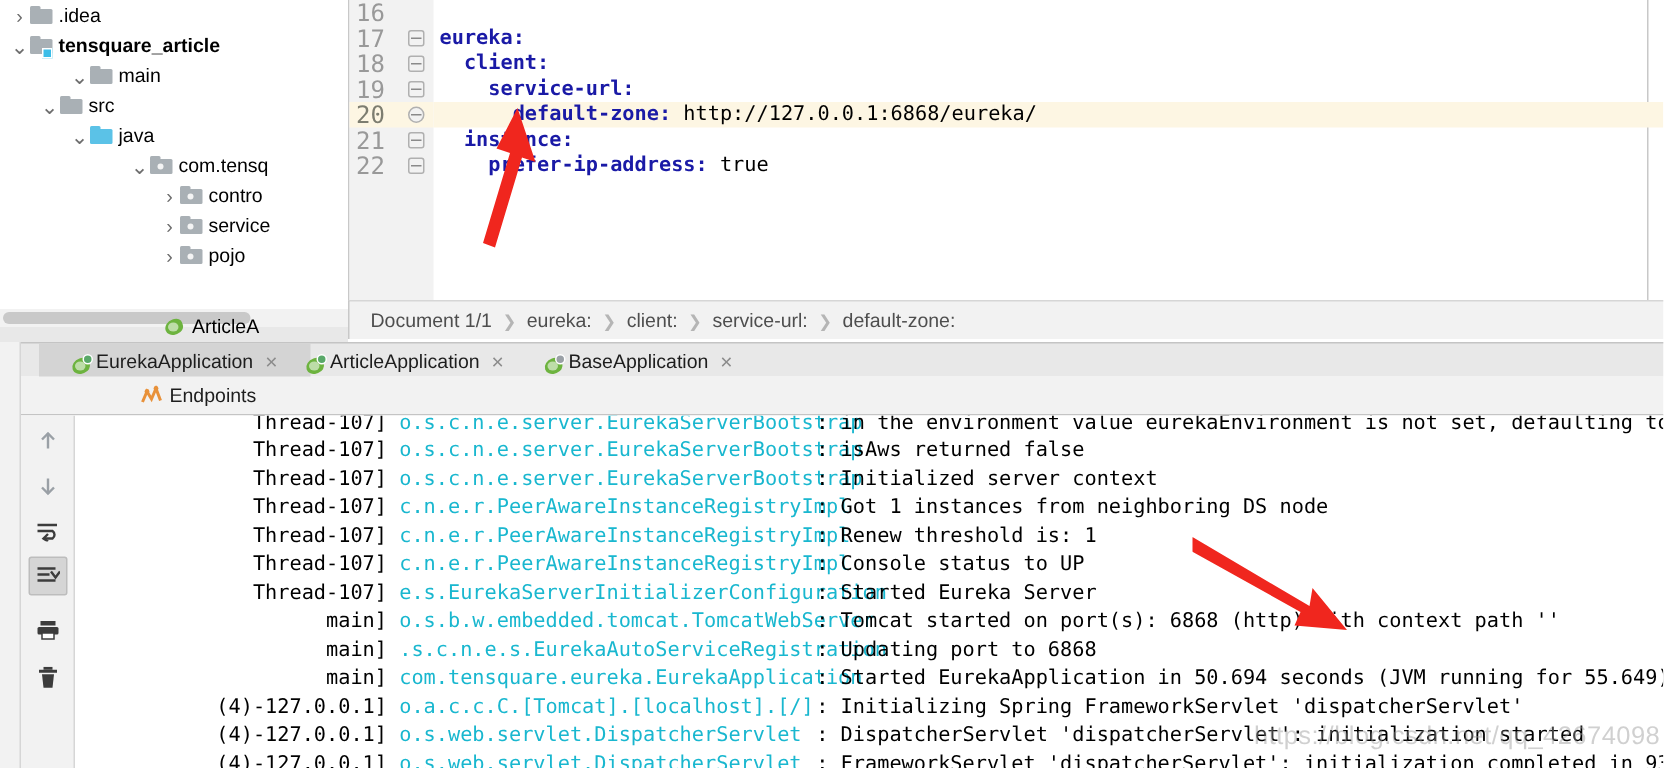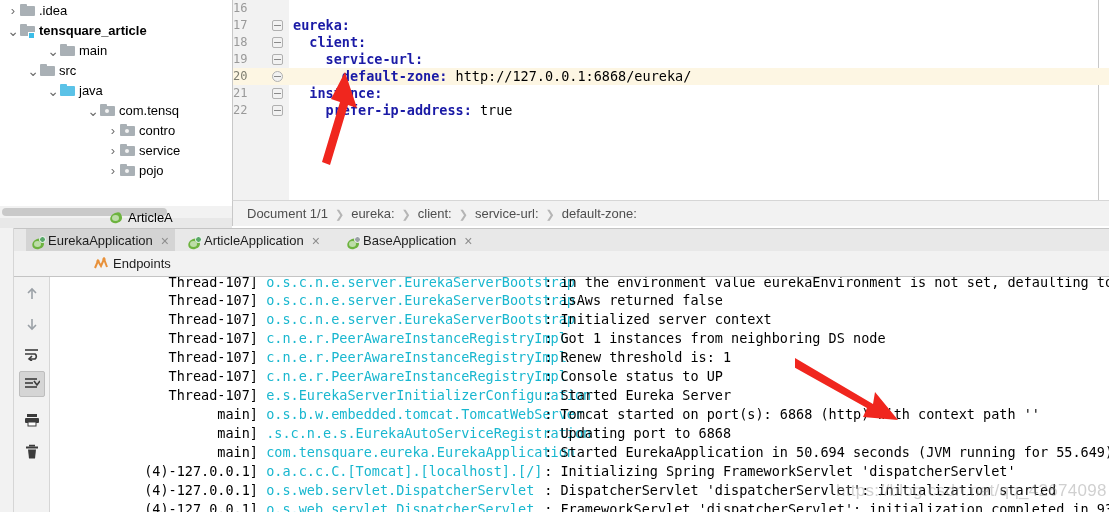--- a/index.html
+++ b/index.html
@@ -82,22 +82,22 @@
   .editor {
     position: absolute; left: 232px; top: 0; width: 877px; height: 200px;
     background: #ffffff; border-left: 1px solid #c8c8c8;
   }
   .gutter {
     position: absolute; left: 0; top: 0; width: 56px; height: 200px;
     background: #f2f2f2; border-right: 0;
   }
   .gutter-line {
     position: relative; height: 17px; line-height: 17px;
-    font-family: "DejaVu Sans Mono", monospace; font-size: 12px;
-    color: #999999; text-align: left; padding-right: 28px;
+    font-family: "DejaVu Sans Mono", monospace; font-size: 16px;
+    color: #999999; text-align: center; padding-right: 28px;
   }
   .gutter-line.cur { background: #fdf6e3; color: #7d7d70; }
   .fold {
     position: absolute; right: 6px; top: 3px; width: 11px; height: 11px;
   }
   .fold .box {
     position: absolute; left: 0; top: 0; width: 11px; height: 11px;
     border: 1px solid #b0b0b0; background: #f2f2f2;
     border-radius: 2px;
   }
@@ -132,21 +132,21 @@
   .runbar {
     position: absolute; left: 0; top: 228px; width: 1109px; height: 23px;
     background: #e8e8e8; border-top: 1px solid #c4c4c4;
   }
   .run-label {
     position: absolute; left: 0; top: 0; height: 23px; line-height: 23px;
     font-size: 13px; color: #2b2b2b; padding-left: 0px; width: 22px; overflow: hidden;
   }
   .run-tab {
     position: absolute; top: 0; height: 23px; line-height: 23px;
-    font-size: 13px; color: #1d1d1d; white-space: nowrap; padding: 0 6px;
+    font-size: 13px; color: #1d1d1d; white-space: nowrap; padding: 0 22px;
   }
   .run-tab.active { background: #d4d4d4; }
   .run-tab .spring-ico { margin-right: 5px; }
   .run-tab .run-badge {
     position: absolute; right: 2px; bottom: 3px; width: 7px; height: 7px;
     background: #59a869; border-radius: 50%; border: 1px solid #ffffff;
   }
   .run-tab .run-badge.grey { background: #9aa0a6; }
   .tab-x {
     display: inline-block; margin-left: 8px; color: #8c8c8c; font-size: 14px; vertical-align: -1px;

